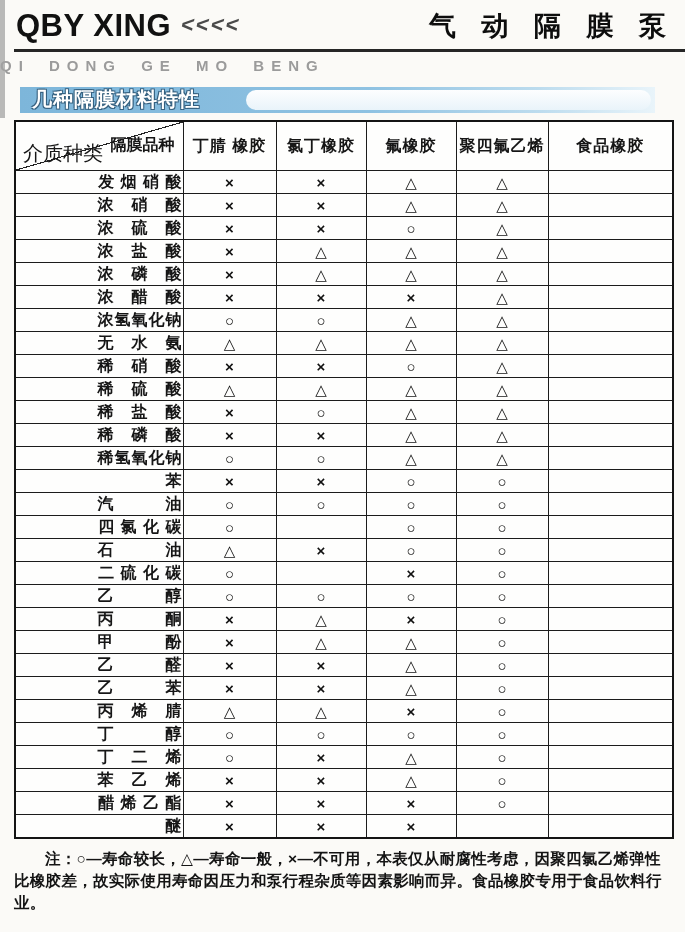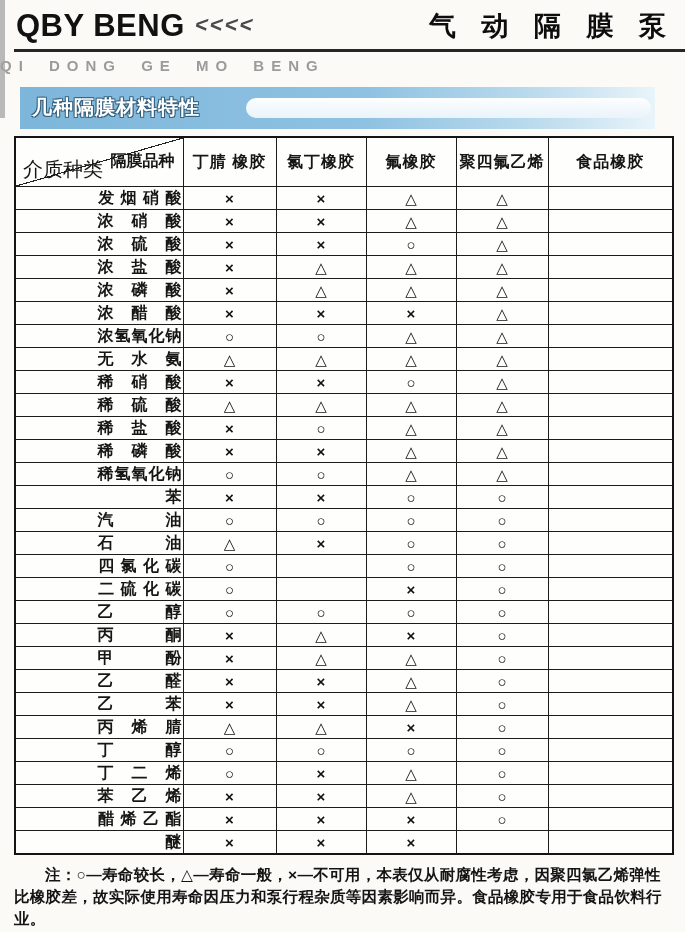--- a/index.html
+++ b/index.html
@@ -17,21 +17,21 @@
   .brand-left{display:flex;align-items:center;gap:10px;}
   .brand{font-size:31px;font-weight:bold;letter-spacing:.5px;color:#111;}
   .chevrons{display:inline-block;font-size:22px;font-weight:800;color:#4a4a4a;
     transform:skewX(-12deg);letter-spacing:2px;line-height:1;padding-bottom:2px;}
   .cn-title{font-size:27px;font-weight:bold;letter-spacing:9px;color:#0d0d0d;white-space:nowrap;padding-right:2px;}
   .rule{height:3px;background:#262626;margin:5px 0 0 14px;}
   .pinyin{text-align:left;color:#9b9b9b;font-weight:bold;font-size:15px;
     letter-spacing:7px;word-spacing:8px;margin-top:5px;padding-right:0;white-space:nowrap;overflow:hidden;}
 
   
-  .banner-row{display:flex;align-items:center;margin:13px 30px 0 20px;height:42px;
+  .banner-row{display:flex;align-items:center;margin:13px 30px 0 20px;height:26px;
     background:linear-gradient(to right,#7db6da 0%,#8fc2e2 55%,#bddcee 82%,#e9f4fa 100%);gap:34px;}
   .banner-title{font-size:20px;font-weight:bold;color:#ffffff;white-space:nowrap;
     padding:0 12px 2px 12px;letter-spacing:1px;
     text-shadow:-1px -1px 0 #35607f,1px -1px 0 #35607f,-1px 1px 0 #35607f,1px 1px 0 #35607f;}
   .capsule{flex:1;height:20px;border-radius:12px;margin-right:4px;
     background:linear-gradient(180deg,#fdfeff 0%,#e9f4fa 100%);}
 
   
   table.materials{border-collapse:collapse;table-layout:fixed;width:658px;margin:7px 0 0 14px;
     border:2px solid #141414;background:#fefefd;}
@@ -50,21 +50,21 @@
     text-indent:2em;color:#141414;letter-spacing:.3px;}
 </style>
 </head>
 <body>
 
 <div class="scan-edge"></div>
 
 <div class="topbar">
   <div class="brand-row">
     <div class="brand-left">
-      <span class="brand">QBY BENG</span>
+      <span class="brand">QBY XING</span>
       <span class="chevrons">&lt;&lt;&lt;&lt;</span>
     </div>
     <div class="cn-title">气 动 隔 膜 泵</div>
   </div>
   <div class="rule"></div>
   <div class="pinyin">QI DONG GE MO BENG</div>
 </div>
 
 <div class="banner-row">
   <span class="banner-title">几种隔膜材料特性</span>
@@ -208,31 +208,31 @@
       </tr>
       <tr>
         <td class="media-cell">汽　　　油</td>
         <td class="sym-cell">○</td>
         <td class="sym-cell">○</td>
         <td class="sym-cell">○</td>
         <td class="sym-cell">○</td>
         <td class="sym-cell"></td>
       </tr>
       <tr>
+        <td class="media-cell">四 氯 化 碳</td>
+        <td class="sym-cell">○</td>
+        <td class="sym-cell"></td>
+        <td class="sym-cell">○</td>
+        <td class="sym-cell">○</td>
+        <td class="sym-cell"></td>
+      </tr>
+      <tr>
         <td class="media-cell">石　　　油</td>
         <td class="sym-cell">△</td>
         <td class="sym-cell">×</td>
-        <td class="sym-cell">○</td>
-        <td class="sym-cell">○</td>
-        <td class="sym-cell"></td>
-      </tr>
-      <tr>
-        <td class="media-cell">四 氯 化 碳</td>
-        <td class="sym-cell">○</td>
-        <td class="sym-cell"></td>
         <td class="sym-cell">○</td>
         <td class="sym-cell">○</td>
         <td class="sym-cell"></td>
       </tr>
       <tr>
         <td class="media-cell">二 硫 化 碳</td>
         <td class="sym-cell">○</td>
         <td class="sym-cell"></td>
         <td class="sym-cell">×</td>
         <td class="sym-cell">○</td>

